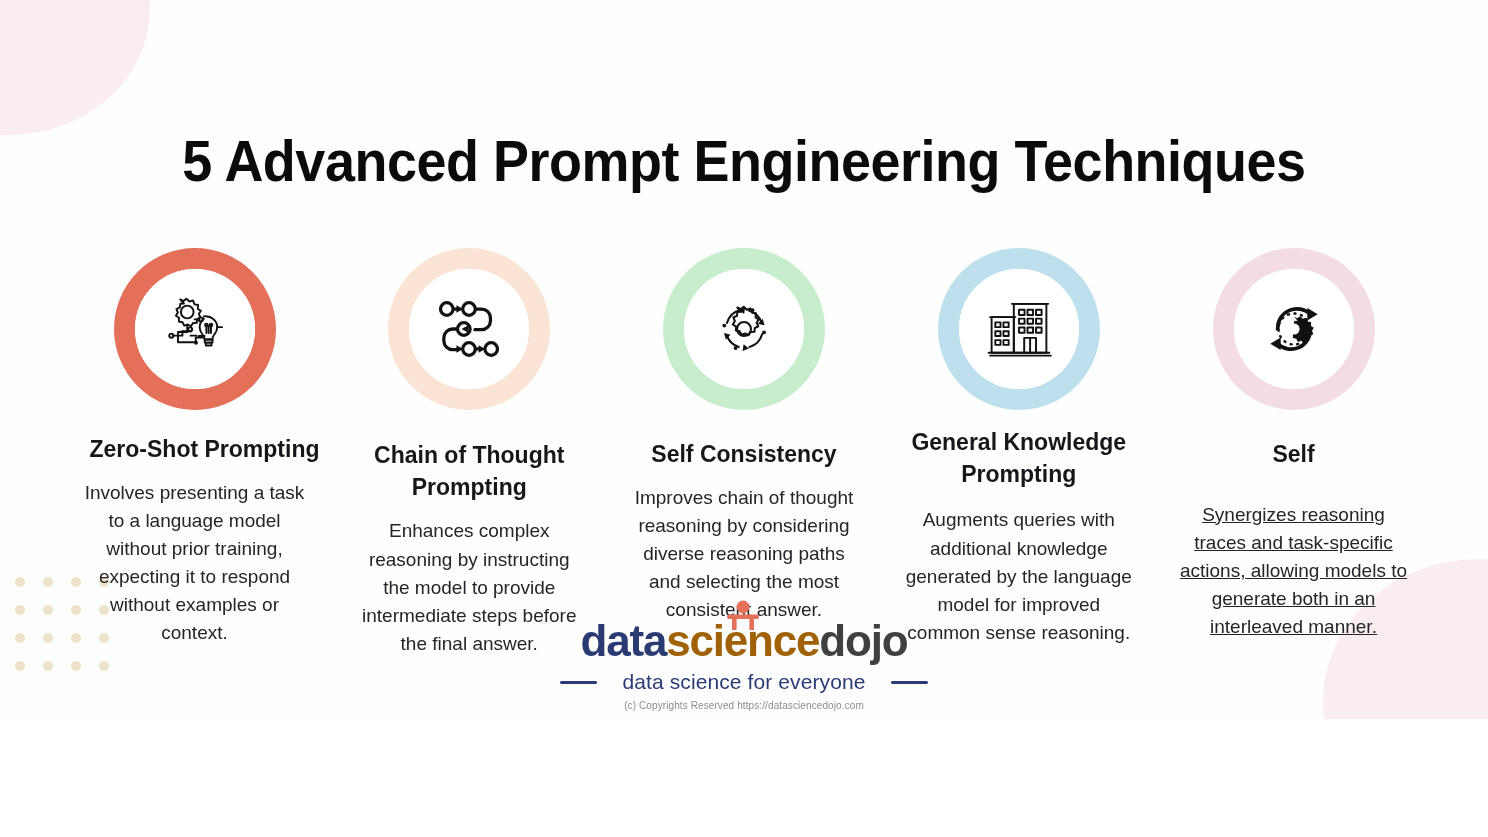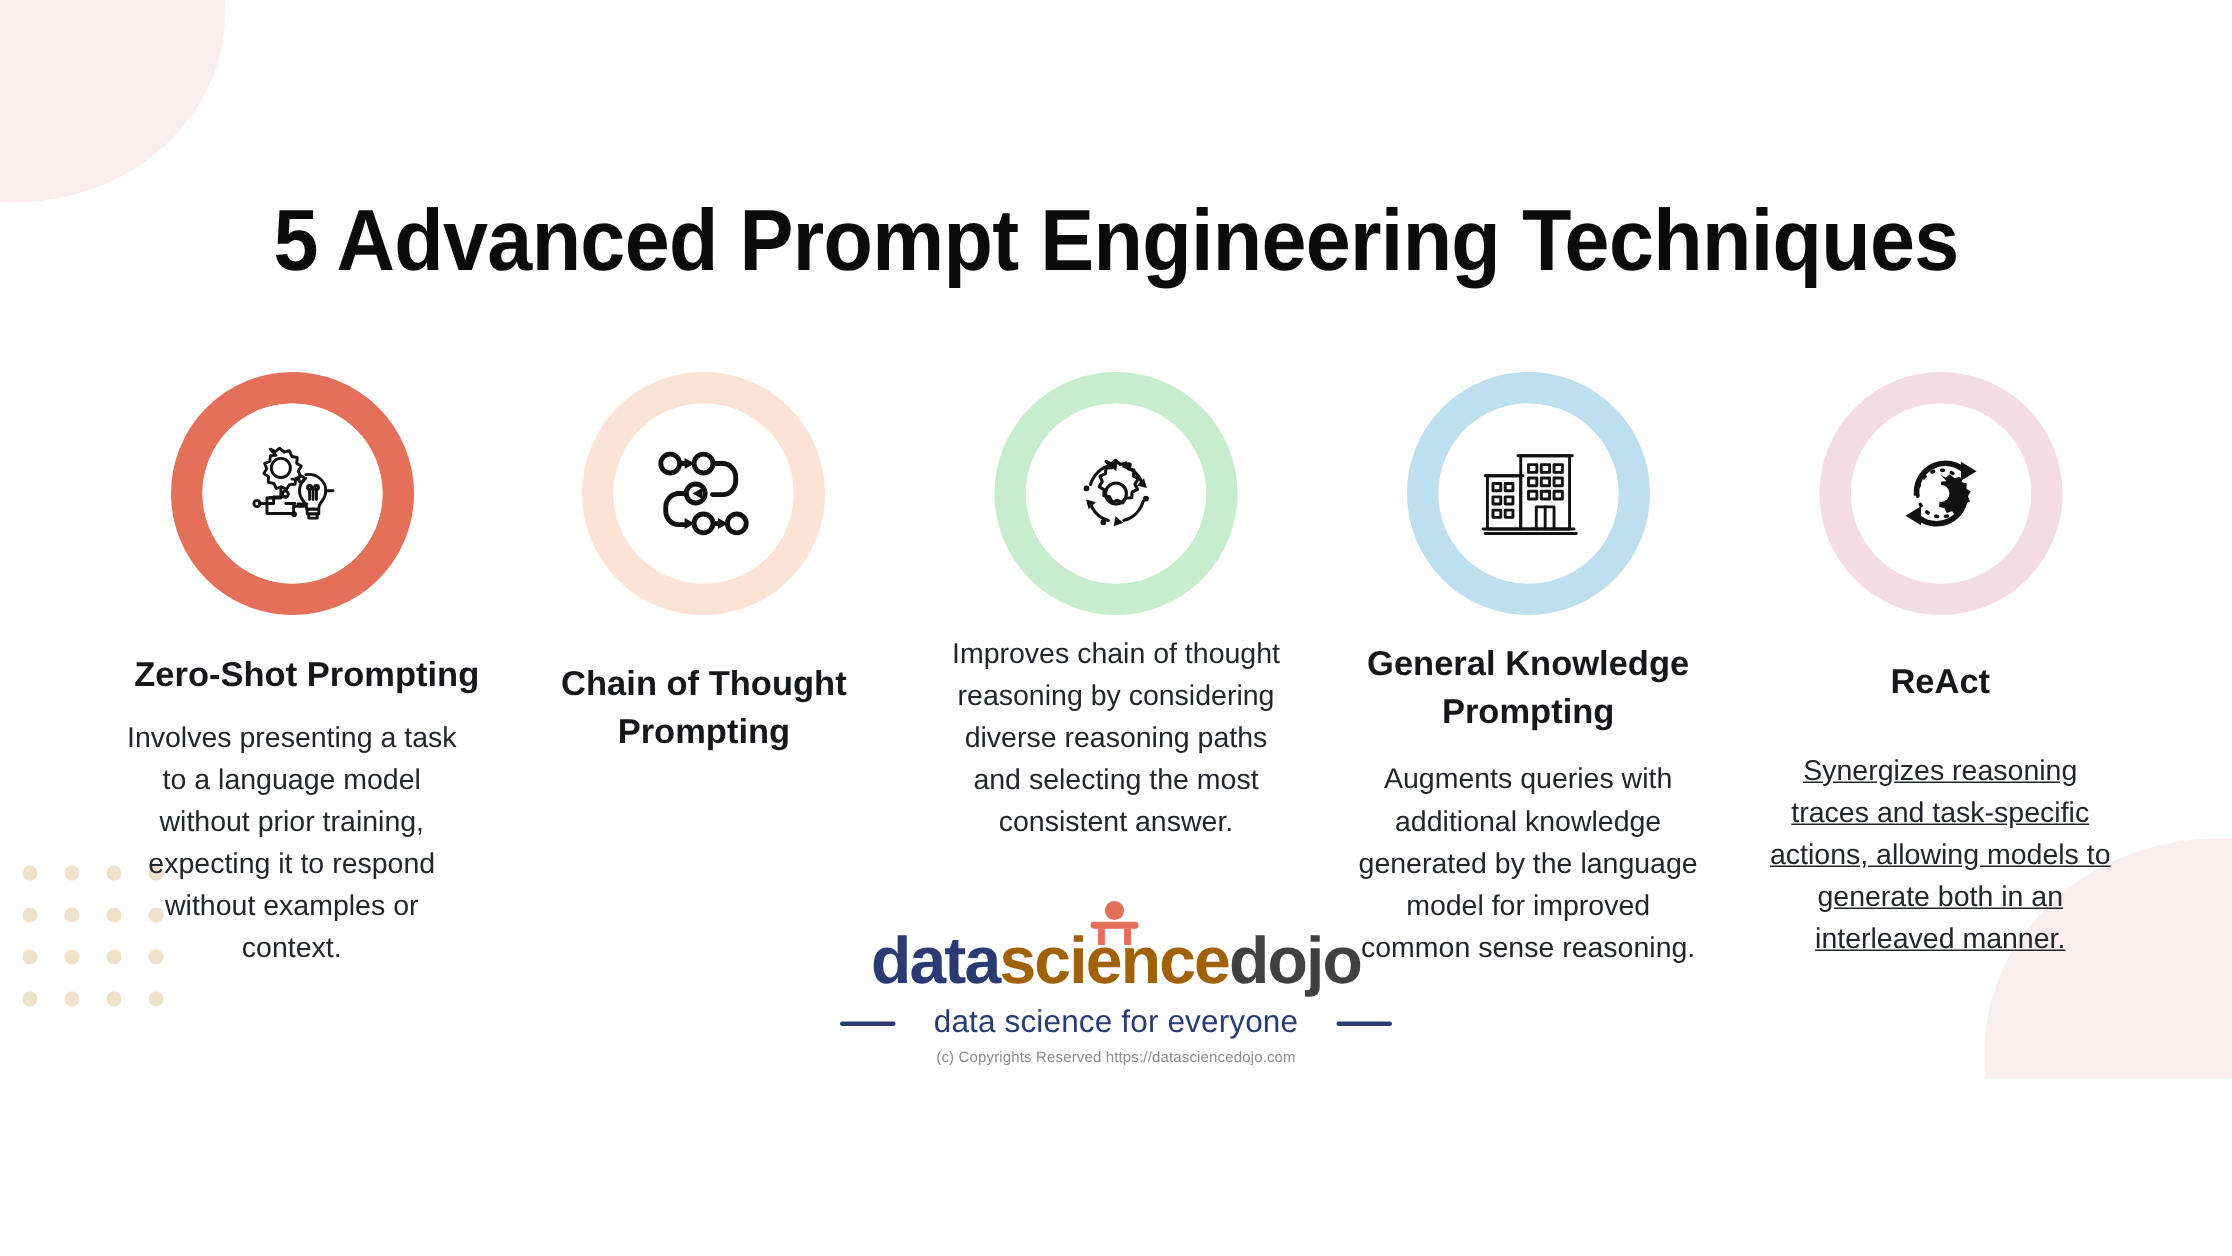--- a/index.html
+++ b/index.html
@@ -314,20 +314,21 @@
             <g fill="#111111">
               <path d="M42,23 l-9,-5 0,10 z"></path>
               <path d="M51,51 l9,-5 0,10 z" transform="translate(-11,-1)"></path>
               <path d="M42,77 l-9,-5 0,10 z"></path>
               <path d="M72,77 l-9,-5 0,10 z"></path>
             </g>
           </svg>
         </div>
       </div>
       <div class="card-title">Chain of Thought Prompting</div>
+      <div class="card-desc">Enhances complex reasoning by instructing the model to provide intermediate steps before the final answer.</div>
     </div>
 
     <div class="card c3">
       <div class="ring" id="ring2" style="border: 21px solid rgb(200, 237, 204);">
         <div class="ring-inner">
           <svg class="icon-svg" viewBox="0 0 100 100">
             <g fill="none" stroke="#111111" stroke-width="2.8" stroke-linecap="round" stroke-linejoin="round">
               <path d="M50,30 l4.6,2.3 4,-3.2 4.4,3.8 4.8,-1.5 2.3,5.5 5,0.9 -0.4,5.4 4.2,2.7 -2.8,4.6 2.2,4.8 -4.8,2.5 -0.3,5 -5.3,0.3 -2.8,4.4 -4.7,-2.4 -4.8,1.7 -2.5,-4.8 -5,-1 0.2,-5.3 -4.4,-2.9 2.7,-4.6 -2,-4.8 4.9,-2.3 0.5,-5.1 5.2,-0.2 z" transform="translate(-9,-9) scale(1.0)"></path>
               <circle cx="50" cy="50" r="9.4"></circle>
               <path d="M27,42 a25,25 0 0 1 18.5,-17.6"></path>
@@ -341,20 +342,21 @@
               <path d="M48,79.6 l8.6,-3.3 -7.1,-5.7 z"></path>
               <path d="M23,55.5 l2.4,8.8 6.4,-6.5 z"></path>
               <circle cx="61.6" cy="24.4" r="2.6"></circle>
               <circle cx="77" cy="54.6" r="2.6"></circle>
               <circle cx="38.6" cy="75.8" r="2.6"></circle>
               <circle cx="23.4" cy="45.4" r="2.6"></circle>
             </g>
           </svg>
         </div>
       </div>
+      <div class="card-title">Self Consistency</div>
       <div class="card-desc">Improves chain of thought reasoning by considering diverse reasoning paths and selecting the most consistent answer.</div>
     </div>
 
     <div class="card c4">
       <div class="ring" id="ring3" style="border: 21px solid rgb(190, 224, 238);">
         <div class="ring-inner">
           <svg class="icon-svg" viewBox="0 0 100 100">
             <g fill="none" stroke="#111111" stroke-width="2.6" stroke-linecap="round" stroke-linejoin="round">
               <path d="M43,16 l44,0 0,66 -44,0 z"></path>
               <path d="M40.5,16 l49,0"></path>
@@ -402,21 +404,21 @@
             <g fill="none" stroke="#111111" stroke-width="3.2" stroke-linecap="round" stroke-dasharray="1.5 7.5">
               <circle cx="50" cy="50" r="21"></circle>
             </g>
             <g fill="#111111">
               <path d="M50,33.5 l4.3,2.1 3.7,-2.9 4.1,3.5 4.4,-1.4 2.1,5.1 4.6,0.9 -0.3,5 3.9,2.5 -2.6,4.2 2,4.4 -4.4,2.3 -0.3,4.7 -4.9,0.3 -2.6,4 -4.3,-2.2 -4.4,1.5 -2.3,-4.4 -4.6,-0.9 0.2,-4.9 -4,-2.7 2.5,-4.2 -1.8,-4.4 4.5,-2.1 0.4,-4.7 4.8,-0.2 z" transform="translate(0,0)"></path>
               <circle cx="50" cy="50" r="7.6" fill="#FFFFFF"></circle>
             </g>
           </svg>
         </div>
       </div>
-      <div class="card-title">ReAct</div>
+      <div class="card-title">Self</div>
       <div class="card-desc">Synergizes reasoning traces and task-specific actions, allowing models to generate both in an interleaved manner.</div>
     </div>
 
   </div>
 
   <div class="footer">
     <div class="logo-wordmark">
       <span class="w-data">data</span>
       <span class="w-science">
         <span>science</span>

